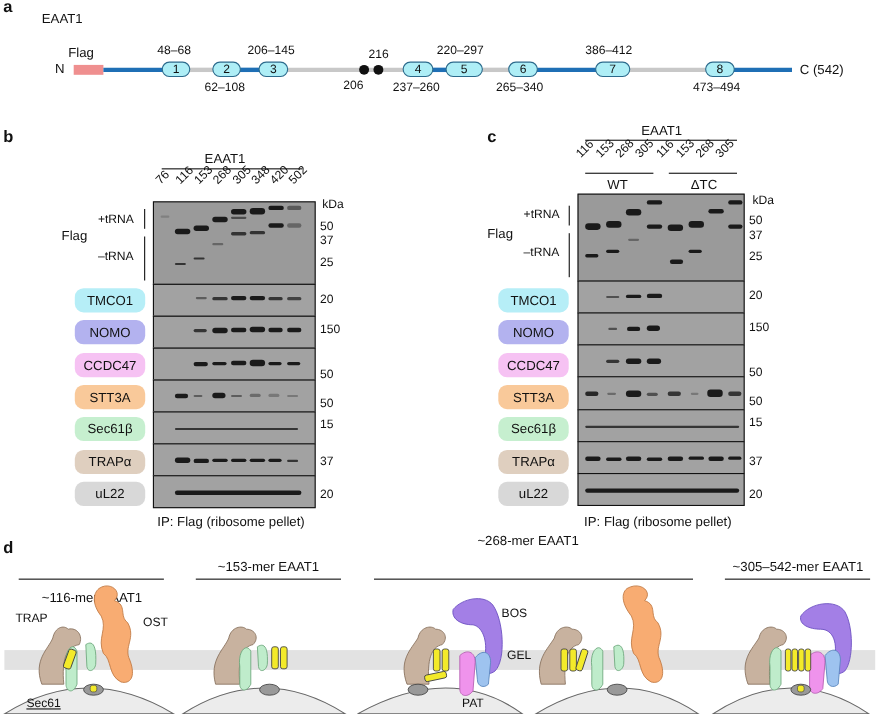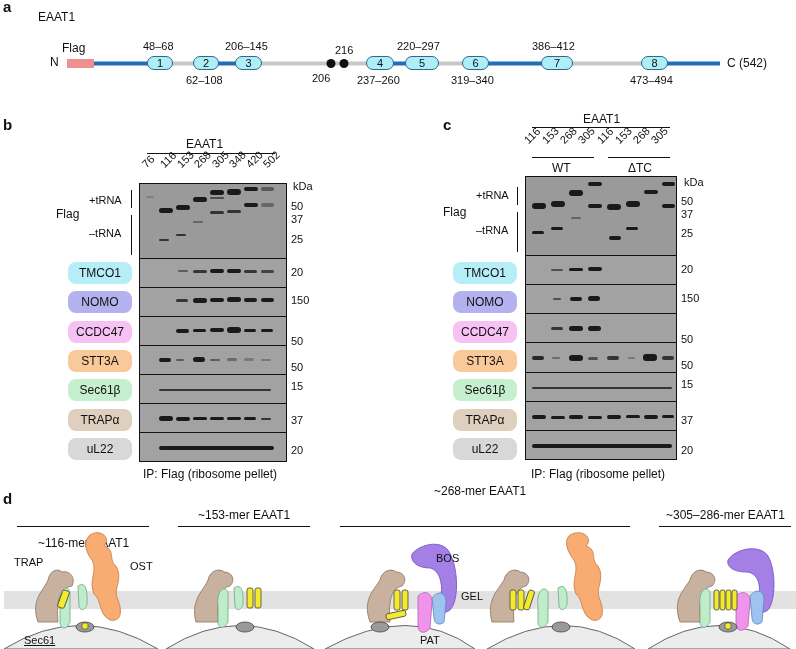--- a/index.html
+++ b/index.html
@@ -48,21 +48,21 @@
 <div class="tm" style="left:405px;top:56px;width:34px;">5</div>
 <div class="tm" style="left:462px;top:56px;width:27px;">6</div>
 <div class="tm" style="left:541px;top:56px;width:32px;">7</div>
 <div class="tm" style="left:641px;top:56px;width:27px;">8</div>
 
 <div class="abs t11" style="left:143px;top:40px;">48–68</div>
 <div class="abs t11" style="left:186px;top:74px;">62–108</div>
 <div class="abs t11" style="left:225px;top:40px;">206–145</div>
 <div class="abs t11" style="left:357px;top:74px;">237–260</div>
 <div class="abs t11" style="left:397px;top:40px;">220–297</div>
-<div class="abs t11" style="left:451px;top:74px;">319–340</div>
+<div class="abs t11" style="left:451px;top:74px;">265–340</div>
 <div class="abs t11" style="left:532px;top:40px;">386–412</div>
 <div class="abs t11" style="left:630px;top:74px;">473–494</div>
 <div class="abs t11" style="left:312px;top:72px;">206</div>
 <div class="abs t11" style="left:335px;top:44px;">216</div>
 <div class="abs t12" style="left:727px;top:56px;">C (542)</div>
 
 <div class="abs plabel" style="left:3px;top:116px;">b</div>
 <div class="abs t12" style="left:186px;top:137px;">EAAT1</div>
 <div class="hline" style="left:147px;top:153px;width:128px;"></div>
 <div>
@@ -275,21 +275,21 @@
   <div class="kda" style="left:681px;top:378px;">15</div>
   <div class="kda" style="left:681px;top:414px;">37</div>
   <div class="kda" style="left:681px;top:444px;">20</div>
 </div>
 <div class="abs t12" style="left:531px;top:467px;">IP: Flag (ribosome pellet)</div>
 
 <div class="abs plabel" style="left:3px;top:490px;">d</div>
 <div class="abs t12" style="left:38px;top:536px;">~116-mer EAAT1</div>
 <div class="abs t12" style="left:198px;top:508px;">~153-mer EAAT1</div>
 <div class="abs t12" style="left:434px;top:484px;">~268-mer EAAT1</div>
-<div class="abs t12" style="left:666px;top:508px;">~305–286-mer EAAT1</div>
+<div class="abs t12" style="left:666px;top:508px;">~305–542-mer EAAT1</div>
 <div class="hline" style="left:17px;top:526px;width:132px;"></div>
 <div class="hline" style="left:178px;top:526px;width:132px;"></div>
 <div class="hline" style="left:340px;top:526px;width:290px;"></div>
 <div class="hline" style="left:659px;top:526px;width:132px;"></div>
 
 <svg class="abs" style="left:0;top:530px;" width="796" height="119">
   <rect x="4" y="61" width="792" height="18" fill="#e2e2e2"></rect>
 
   <path d="M4 119 Q80 72 158 119 Z" fill="#ececec" stroke="#666" stroke-width="1"></path>
   <path d="M166 119 Q240 72 314 119 Z" fill="#ececec" stroke="#666" stroke-width="1"></path>
@@ -339,15 +339,15 @@
   <rect x="726" y="60" width="5" height="20" rx="2" fill="#f3ea2a" stroke="#444" stroke-width="0.8"></rect>
   <rect x="732" y="60" width="5" height="20" rx="2" fill="#f3ea2a" stroke="#444" stroke-width="0.8"></rect>
   <path d="M700 76 C698 62 706 54 710 62 L710 92 C706 100 700 98 700 92 Z" fill="#bfeccb" stroke="#6ea87d" stroke-width="0.8"></path>
   <ellipse cx="728" cy="97" rx="9" ry="5" fill="#999" stroke="#444" stroke-width="0.8"></ellipse>
   <rect x="725" y="93" width="6" height="6" rx="2" fill="#f3ea2a" stroke="#444" stroke-width="0.6"></rect>
 </svg>
 
 <div class="abs t11" style="left:14px;top:556px;">TRAP</div>
 <div class="abs t11" style="left:130px;top:560px;">OST</div>
 <div class="abs t11" style="left:24px;top:634px;text-decoration:underline;">Sec61</div>
-<div class="abs t11" style="left:436px;top:552px;text-align:right;">BOS</div>
+<div class="abs t11" style="left:456px;top:552px;text-align:right;">BOS</div>
 <div class="abs t11" style="left:461px;top:590px;">GEL</div>
 <div class="abs t11" style="left:420px;top:634px;">PAT</div>
 
 </body></html>

